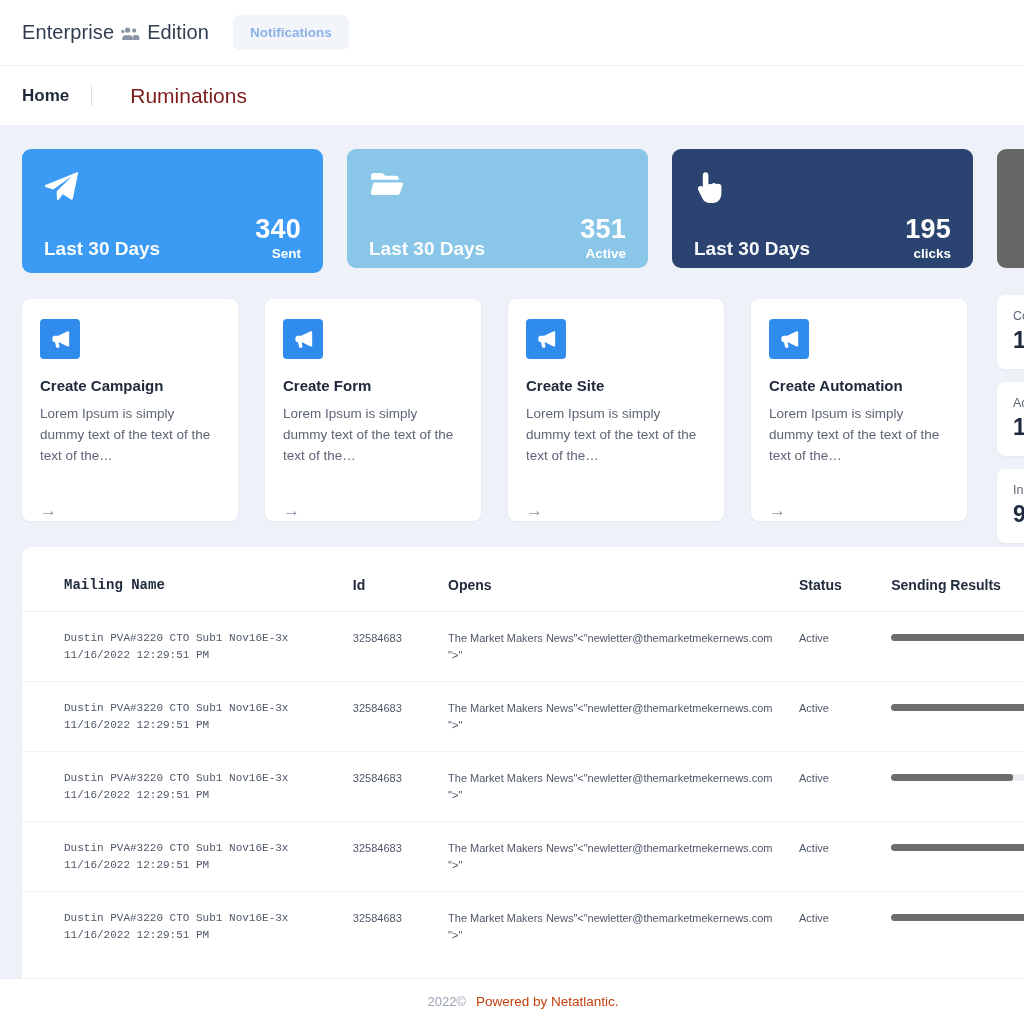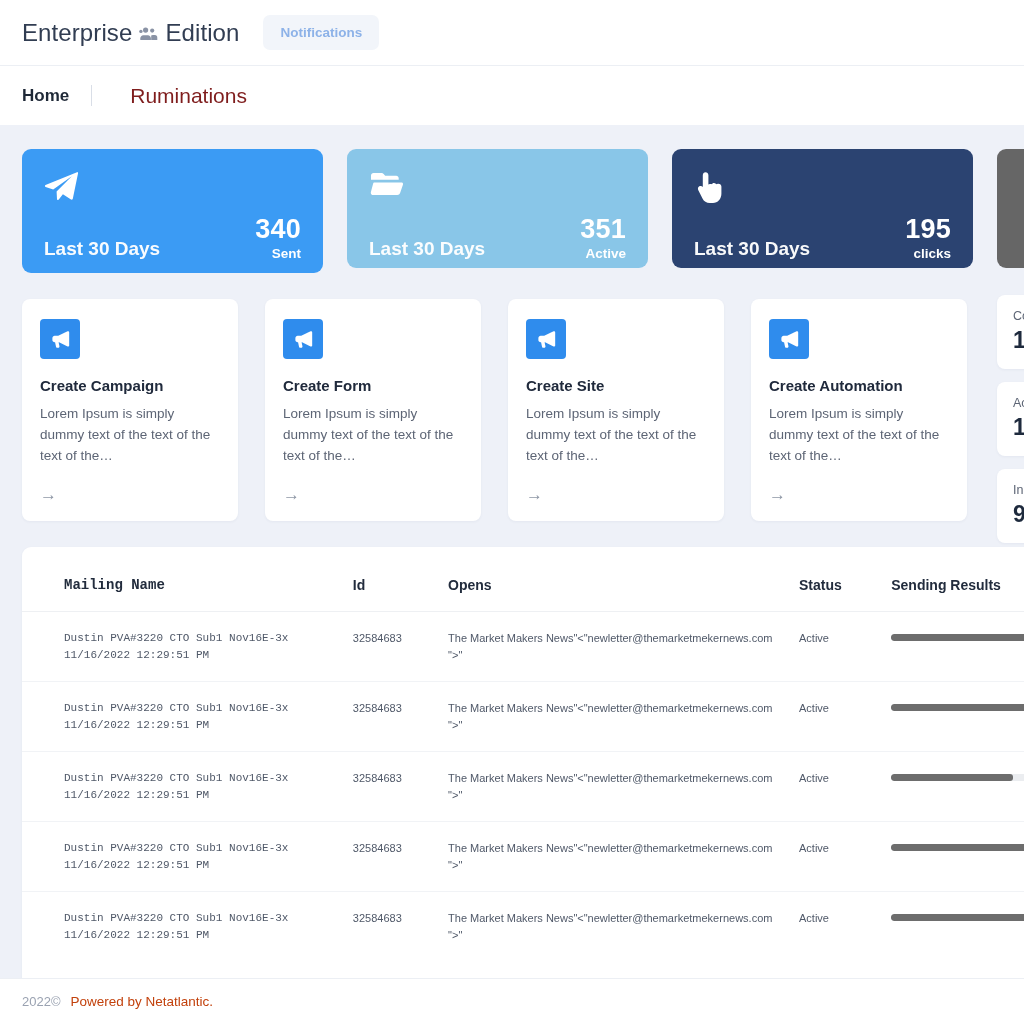--- a/index.html
+++ b/index.html
@@ -19,21 +19,21 @@
   
   .topbar {
     height: 66px;
     background: #ffffff;
     display: flex;
     align-items: center;
     padding: 0 0 0 22px;
     border-bottom: 1px solid #eceff4;
   }
   .brand {
-    font-size: 24px;
+    font-size: 20px;
     color: #313d52;
     letter-spacing: .1px;
     display: flex;
     gap: 7px;
     white-space: nowrap;
   }
   .brand .people-ico {
     display: inline-flex;
     align-items: center;
     color: #8a93a5;
@@ -130,21 +130,21 @@
     gap: 27px;
     margin-top: 26px;
     align-items: flex-start;
     width: 1300px;
   }
   .action-card {
     width: 216px;
     flex: 0 0 216px;
     background: #ffffff;
     border-radius: 8px;
-    padding: 20px 18px 18px 18px;
+    padding: 20px 18px 2px 18px;
     box-shadow: 0 1px 3px rgba(30,50,90,.05);
     height: 222px;
     display: flex;
     flex-direction: column;
   }
   .action-ico {
     width: 40px; height: 40px;
     background: #2f8ced;
     border-radius: 4px;
     display: flex; align-items: center; justify-content: center;
@@ -248,20 +248,21 @@
     position: absolute;
     left: 0; bottom: 0;
     width: 1024px;
     height: 46px;
     background: #ffffff;
     display: flex;
     align-items: center;
     padding-left: 22px;
     gap: 10px;
     border-top: 1px solid #eceff4;
+    justify-content: center;
   }
   .footer-year { font-size: 13px; color: #9aa2b1; }
   .footer-text { font-size: 13.5px; color: #c2410c; }
 </style>
 </head>
 <body>
 
 <div class="topbar">
   <div class="brand">
     <span>Enterprise</span>

